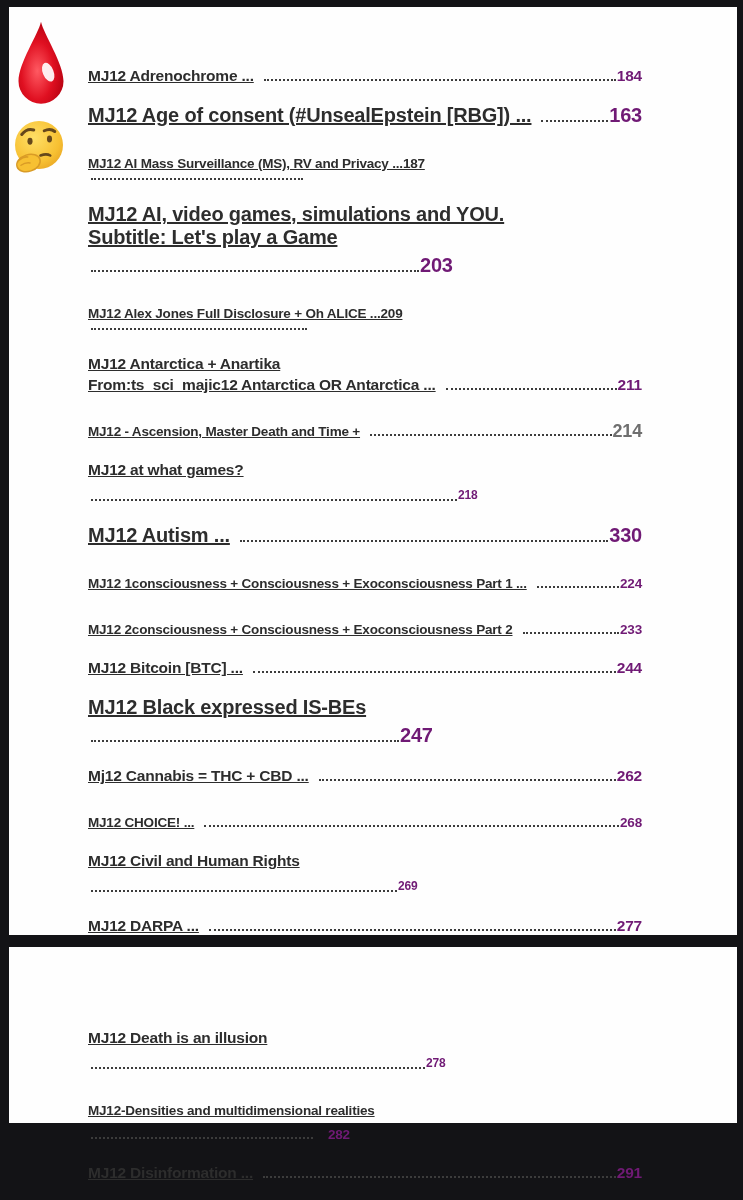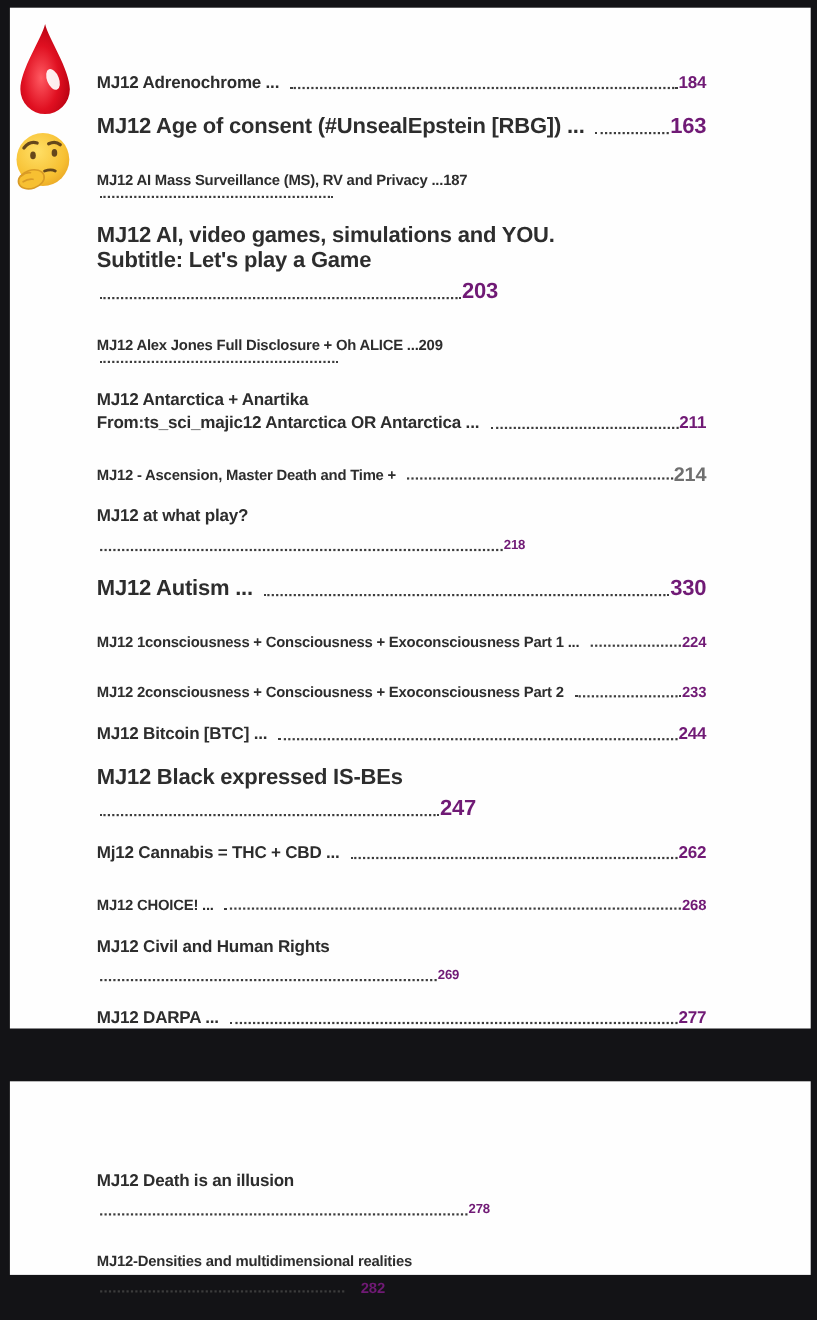--- a/index.html
+++ b/index.html
@@ -3,25 +3,25 @@
 <meta charset="utf-8">
 <style>
   html,body{margin:0;padding:0;}
   body{
     width:743px;height:1200px;position:relative;overflow:hidden;
     background:#131316;
     font-family:"Liberation Sans", sans-serif;
   }
   .paper{position:absolute;left:9px;width:728px;background:#fefefe;}
   #paper1{top:7px;height:928px;}
-  #paper2{top:983px;height:176px;}
+  #paper2{top:947px;height:176px;}
   .entries{padding:58px 95px 0 79px;}
   #paper2 .entries{padding-top:80px;}
   .entry{margin-bottom:18px;color:#2d2d2d;font-weight:700;letter-spacing:-0.2px;}
-  .entry .t{white-space:nowrap;}
+  .entry .t{white-space:nowrap;text-decoration:underline;}
   .lg{font-size:20px;line-height:23px;}
   .md{font-size:15.5px;line-height:21px;}
   .sm{font-size:13.5px;line-height:19px;margin-top:27px;}
   .row{display:flex;align-items:flex-end;}
   .dots{
     flex:1 1 auto;min-width:0;height:0;
     border-bottom:2px dotted #3c3c3c;
     margin:0 1px 5px 10px;
   }
   .row.below{margin-top:5px;}
@@ -81,21 +81,21 @@
         </div>
       </div>
       <div class="entry sm">
         <div class="row">
           <span class="t">MJ12 - Ascension, Master Death and Time +</span>
           <span class="dots"></span>
           <span class="num muted">214</span>
         </div>
       </div>
       <div class="entry md">
-        <div class="t">MJ12 at what play?</div>
+        <div class="t">MJ12 at what games?</div>
         <div class="row below">
           <span class="dots" style="width: 366px;"></span>
           <span class="num lgnum">218</span>
         </div>
       </div>
       <div class="entry lg">
         <div class="row">
           <span class="t">MJ12 Autism ...</span>
           <span class="dots"></span>
           <span class="num">330</span>

